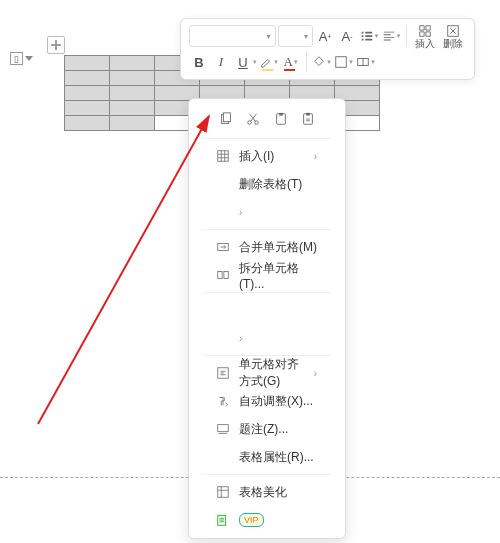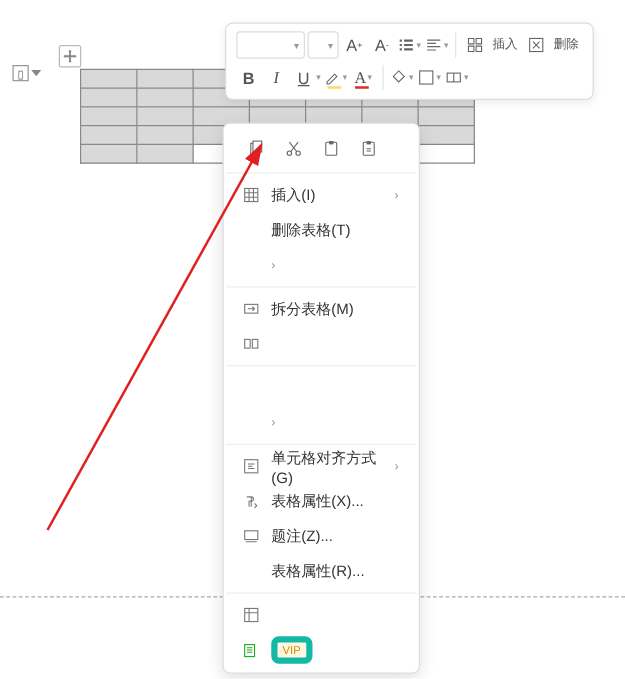--- a/index.html
+++ b/index.html
@@ -87,34 +87,34 @@
   .tb-btn {
     min-width: 20px; height: 22px;
     display: flex; align-items: center; justify-content: center;
     border-radius: 3px; color: #555;
     font-size: 13px;
     position: relative;
     cursor: pointer;
   }
   .tb-btn .dd { font-size: 7px; margin-left: 1px; color: #999; }
   .tb-label { font-size: 10px; text-align: center; width: 26px; color: #555; line-height: 1; }
-  .tb-stack { display: flex; flex-direction: row; align-items: center; gap: 1px; }
+  .tb-stack { display: flex; flex-direction: column; align-items: center; gap: 1px; }
   .color-bar { position: absolute; bottom: 2px; left: 3px; right: 6px; height: 2px; }
   .hl-yellow { background: #ffd966; }
   .fc-red { background: #d93025; }
   
   .context-menu {
     position: absolute;
-    left: 178px; top: 98px;
+    left: 188px; top: 98px;
     width: 158px;
     background: #fff;
     border: 1px solid #ddd;
     border-radius: 6px;
     box-shadow: 0 4px 14px rgba(0,0,0,0.12);
-    padding: 4px 2px;
+    padding: 4px 14px;
   }
   .cm-iconrow {
     display: flex; gap: 10px; padding: 6px 14px;
     justify-content: flex-start;
   }
   .cm-iconrow .ico {
     width: 20px; height: 20px;
     display: flex; align-items: center; justify-content: center;
     color: #666; border-radius: 3px;
   }
@@ -129,21 +129,21 @@
   }
   .cm-item .ico {
     width: 16px; height: 16px; flex: 0 0 16px;
     display: flex; align-items: center; justify-content: center;
     color: #777;
   }
   .cm-item .label { flex: 1; font-size: 12px; color: #333; }
   .cm-item .arrow { font-size: 10px; color: #999; }
   .cm-item .badge {
     font-size: 9px; padding: 1px 4px;
-    border: 5px solid #14b8a6; color: #d48806;
+    border: 1px solid #14b8a6; color: #d48806;
     border-radius: 6px; background: #fff8e1;
   }
   
   .annot { position: absolute; left: 0; top: 0; pointer-events: none; }
   svg.sm { width: 14px; height: 14px; }
 </style>
 </head>
 <body>
 
 <div class="left-gutter">
@@ -343,29 +343,30 @@
   </div>
   <div class="cm-divider"></div>
 
   <div class="cm-item">
     <span class="ico">
         <svg class="sm" viewBox="0 0 16 16">
           <rect x="2" y="4" width="12" height="8" fill="none" stroke="#777"></rect>
           <path d="M5 8h6M9 6l2 2-2 2" stroke="#777" fill="none"></path>
         </svg>
       </span>
-    <span class="label">拆分表格(M)</span>
+    <span class="label">合并单元格(M)</span>
   </div>
   <div class="cm-item">
     <span class="ico">
         <svg class="sm" viewBox="0 0 16 16">
           <rect x="2" y="4" width="5" height="8" fill="none" stroke="#777"></rect>
           <rect x="9" y="4" width="5" height="8" fill="none" stroke="#777"></rect>
         </svg>
       </span>
+    <span class="label">拆分单元格(T)...</span>
   </div>
   <div class="cm-divider"></div>
 
   <div class="cm-item">
     <span class="ico"></span>
   </div>
   <div class="cm-item">
     <span class="ico"></span>
     <span class="arrow">›</span>
   </div>
@@ -381,21 +382,21 @@
     <span class="label">单元格对齐方式(G)</span>
     <span class="arrow">›</span>
   </div>
   <div class="cm-item">
     <span class="ico">
         <svg class="sm" viewBox="0 0 16 16">
           <path d="M4 4h4a2 2 0 010 4H6v5M8 4v9" stroke="#777" fill="none"></path>
           <path d="M11 10l2 2-2 2" stroke="#777" fill="none"></path>
         </svg>
       </span>
-    <span class="label">表格属性(X)...</span>
+    <span class="label">自动调整(X)...</span>
   </div>
   <div class="cm-item">
     <span class="ico">
         <svg class="sm" viewBox="0 0 16 16">
           <rect x="2" y="3" width="12" height="8" fill="none" stroke="#777"></rect>
           <path d="M3 13h10" stroke="#777"></path>
         </svg>
       </span>
     <span class="label">题注(Z)...</span>
   </div>
@@ -405,20 +406,21 @@
   </div>
   <div class="cm-divider"></div>
 
   <div class="cm-item">
     <span class="ico">
         <svg class="sm" viewBox="0 0 16 16">
           <rect x="2" y="2" width="12" height="12" fill="none" stroke="#777"></rect>
           <path d="M2 6h12M6 2v12" stroke="#777"></path>
         </svg>
       </span>
+    <span class="label">表格美化</span>
   </div>
   <div class="cm-item">
     <span class="ico">
         <svg class="sm" viewBox="0 0 16 16">
           <rect x="2" y="3" width="9" height="11" fill="none" stroke="#1aad19"></rect>
           <path d="M4 6h5M4 8h5M4 10h5" stroke="#1aad19"></path>
         </svg>
       </span>
     <span class="badge">VIP</span>
   </div>

